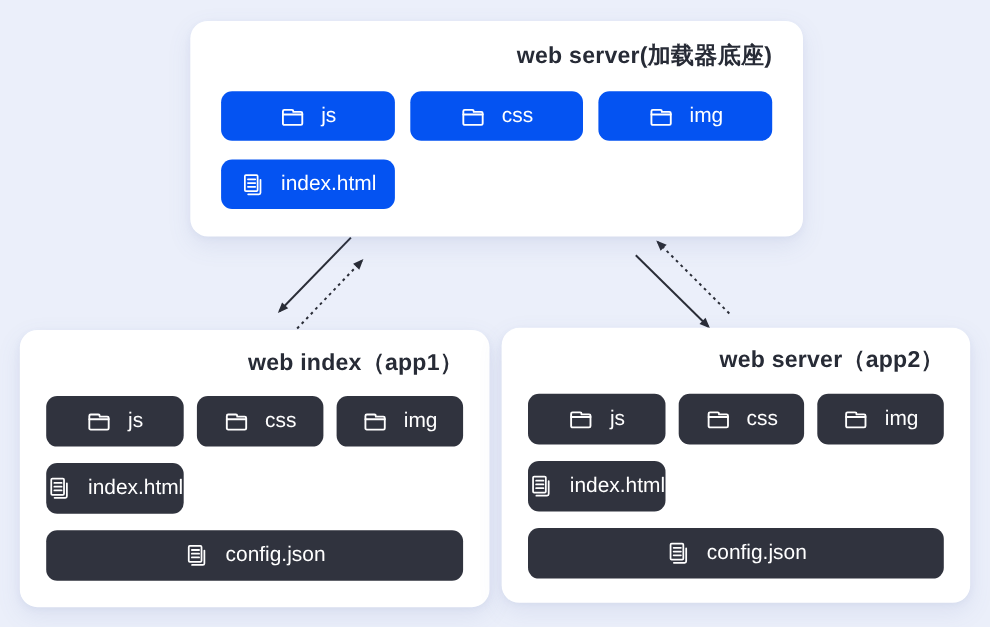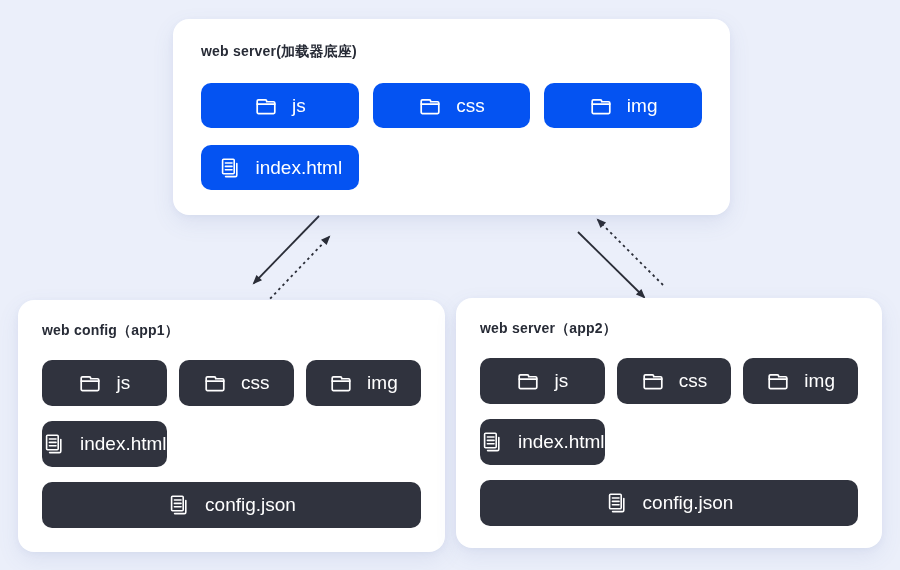--- a/index.html
+++ b/index.html
@@ -35,22 +35,22 @@
     left: 18px; top: 300px;
     width: 427px; height: 252px;
     padding: 15px 24px 0;
   }
   .card-app2 {
     left: 456px; top: 298px;
     width: 426px; height: 250px;
     padding: 15px 24px 0;
   }
   .card-title {
-    text-align: left;
-    font-size: 14px;
+    text-align: right;
+    font-size: 21px;
     line-height: 30px;
     font-weight: 700;
     color: #272B36;
     letter-spacing: 0.2px;
   }
   .card-loader .card-title { margin-bottom: 17px; }
   .card-app1 .card-title, .card-app2 .card-title { margin-bottom: 15px; }
   .chip-grid {
     display: grid;
     grid-template-columns: 1fr 1fr 1fr;
@@ -134,21 +134,21 @@
               <path d="M7.4 13.8 H14"></path>
               <path d="M18.8 7.5 V19.2 C18.8 20 18.2 20.6 17.4 20.6 H7.6"></path>
             </svg>
         </span>
         <span class="chip-label">index.html</span>
       </div>
     </div>
   </section>
 
   <section class="card card-app1">
-    <h2 class="card-title">web config（app1）</h2>
+    <h2 class="card-title">web index（app1）</h2>
     <div class="chip-grid">
       <div class="chip dark">
         <span class="icon">
           <svg viewBox="0 0 24 24" fill="none" stroke="currentColor" stroke-width="1.7" stroke-linejoin="round" stroke-linecap="round">
               <path d="M3.2 18.3 V7.1 C3.2 6.4 3.76 5.85 4.45 5.85 H11.4 C12.1 5.85 12.65 6.4 12.65 7.1 V7.75 H19.55 C20.24 7.75 20.8 8.3 20.8 9 V18.3 C20.8 19 20.24 19.55 19.55 19.55 H4.45 C3.76 19.55 3.2 19 3.2 18.3 Z"></path>
               <path d="M3.2 10.1 H20.8"></path>
             </svg>
         </span>
         <span class="chip-label">js</span>
       </div>

